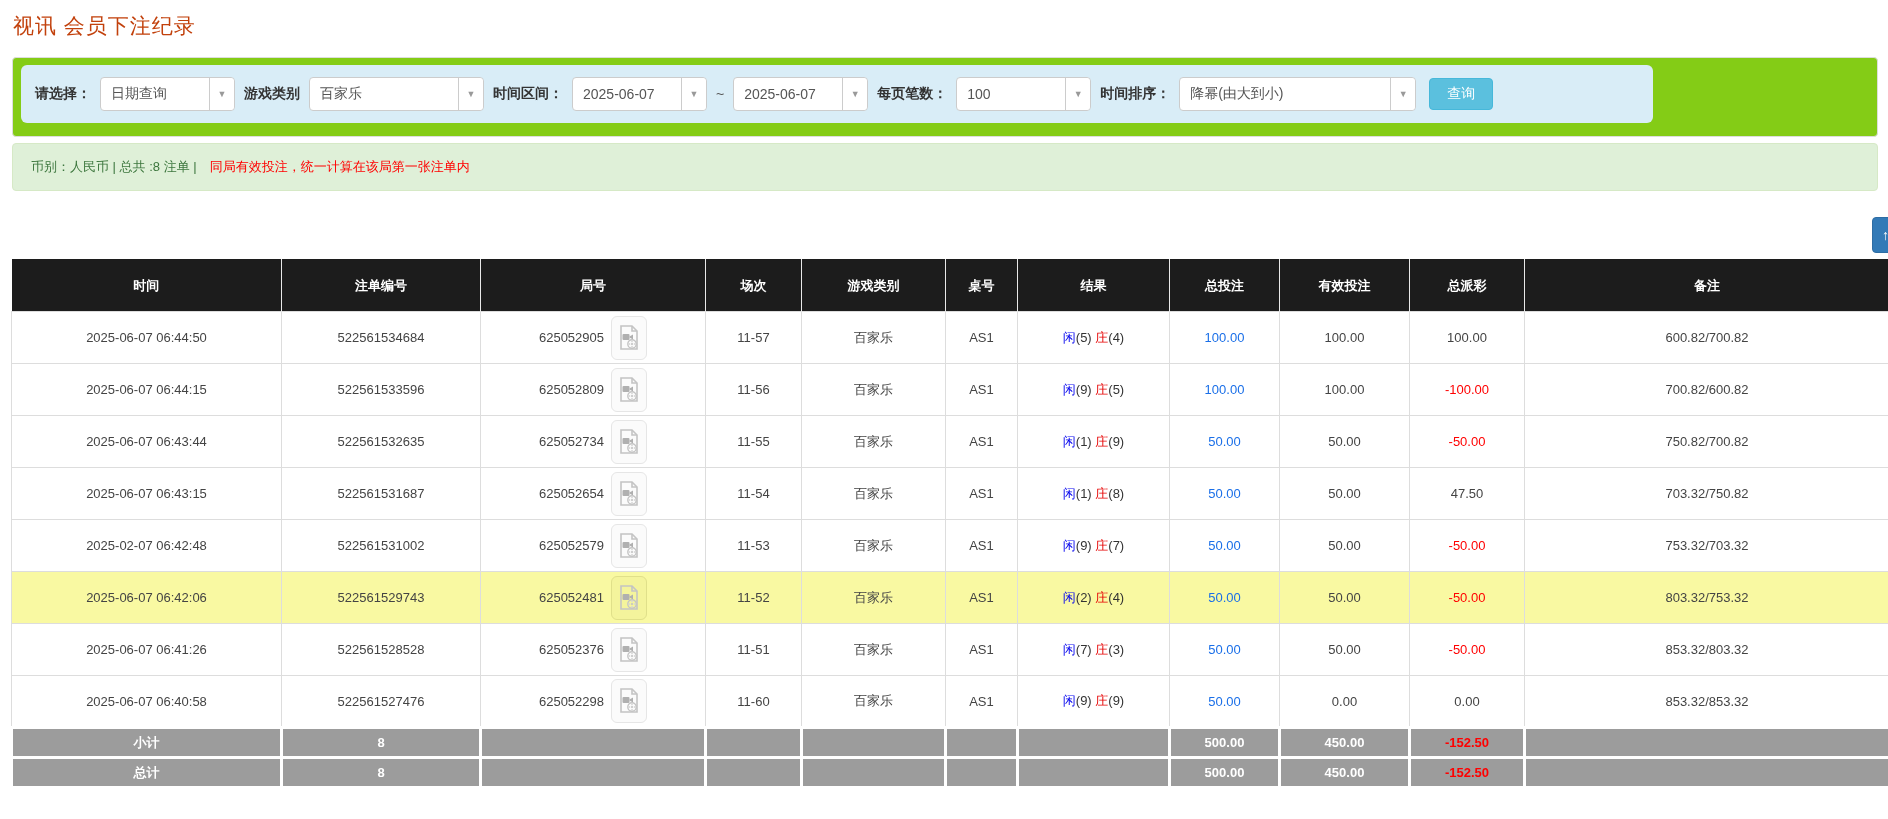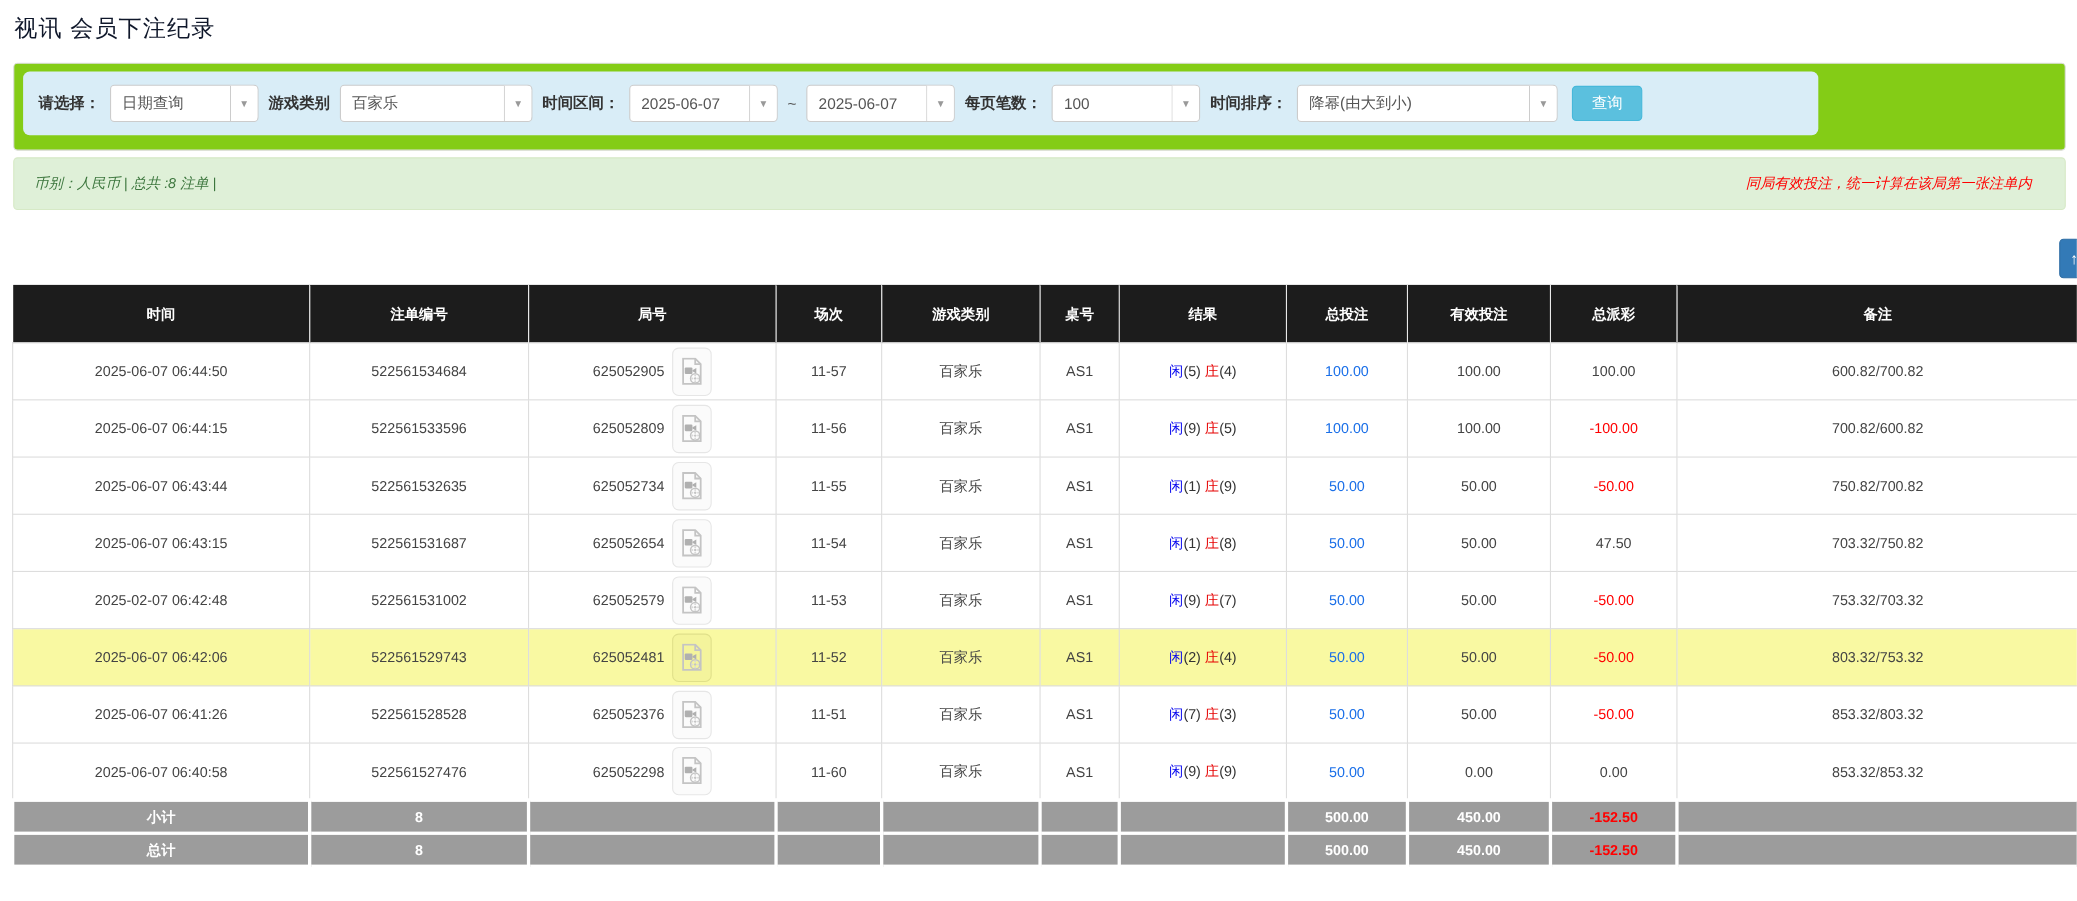--- a/index.html
+++ b/index.html
@@ -18,21 +18,21 @@
     --corner-button-bg:#337ab7;
   }
   *{box-sizing:border-box;margin:0;padding:0;}
   html,body{background:#fff;}
   body{
     width:1888px;height:819px;position:relative;overflow:hidden;
     font-family:"Liberation Sans","DejaVu Sans",sans-serif;color:#333;
   }
   .page-title{
     position:absolute;left:13px;top:12px;
-    font-size:21px;font-weight:400;color:#0f172a;letter-spacing:1px;
+    font-size:21px;font-weight:400;color:#c2410c;letter-spacing:1px;
   }
   
   .filter-panel{
     position:absolute;left:12px;top:57px;width:1866px;height:80px;
     border:1px solid #ddd;border-radius:4px;background:#84cc16;
   }
   .filter-bar{
     position:absolute;left:8px;top:7px;width:1632px;height:58px;
     background:var(--filter-bar-bg,#d9edf7);border-radius:6px;
     display:flex;align-items:center;padding:0 14px;gap:9px;
@@ -51,25 +51,25 @@
   .tilde{color:#555;font-size:14px;}
   .btn-search{
     margin-left:4px;height:32px;padding:0 17px;border:1px solid #46b8da;border-radius:4px;
     background:var(--search-button-bg,#5bc0de);color:#fff;font-size:14px;cursor:pointer;
     font-family:inherit;
   }
   
   .summary-bar{
     position:absolute;left:12px;top:143px;width:1866px;height:48px;
     background:var(--summary-bar-bg,#dff0d8);border:1px solid #d6e9c6;border-radius:4px;
-    display:flex;align-items:center;justify-content:space-between;
-    padding:0 30px 0 18px;font-size:13px;font-style:italic;
+    display:flex;align-items:center;
+    padding:0 30px 0 18px;font-size:13px;
   }
   .summary-left{color:var(--summary-text,#3c763d);}
-  .summary-right{color:var(--notice-red,#ff0000);}
+  .summary-right{color:var(--notice-red,#ff0000);margin-left:13px;}
   
   .corner-btn{
     position:absolute;left:1872px;top:217px;width:40px;height:36px;
     background:var(--corner-button-bg,#337ab7);border:1px solid #2e6da4;border-radius:4px;
     color:#fff;font-size:14px;display:flex;align-items:center;padding-left:9px;cursor:pointer;
   }
   
   table.records{
     position:absolute;left:10px;top:259px;width:1878px;
     border-collapse:collapse;table-layout:fixed;font-size:13px;

